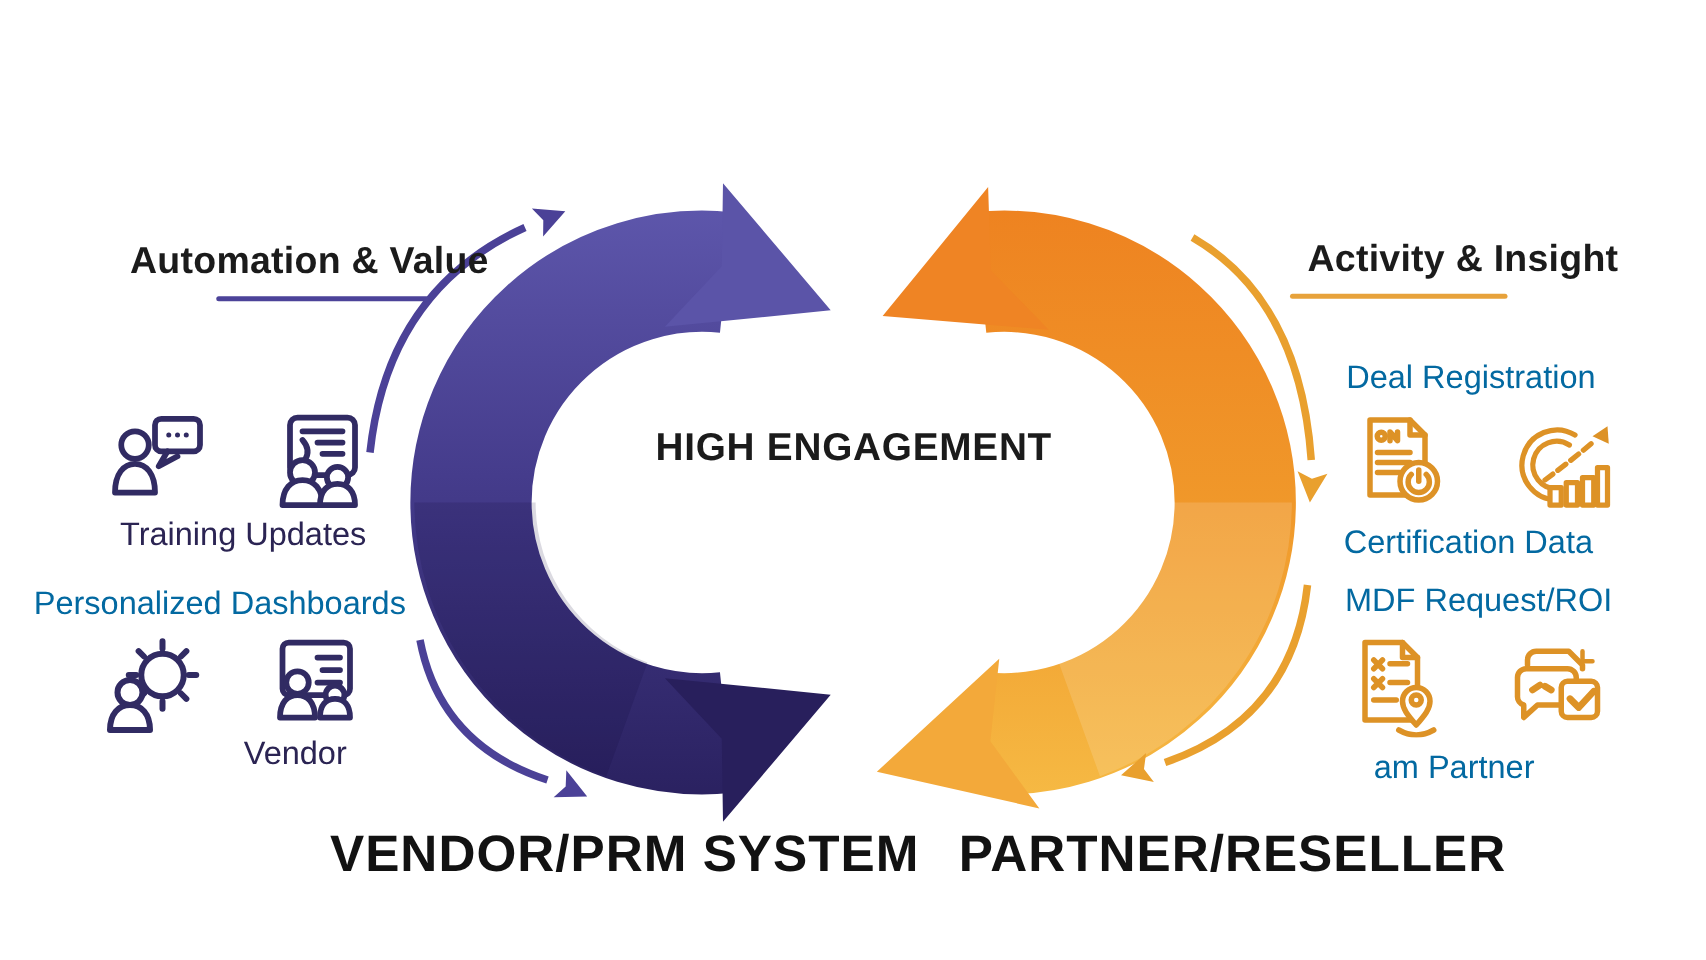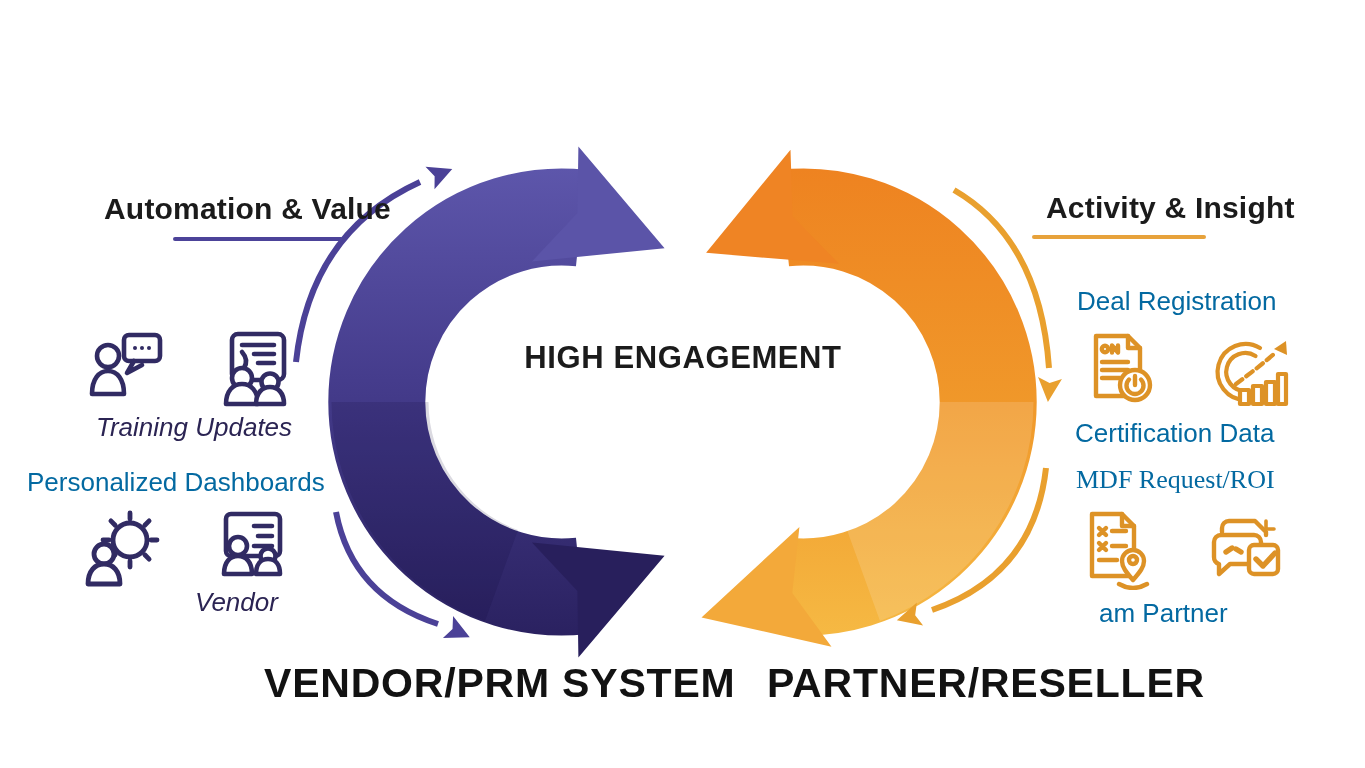--- a/index.html
+++ b/index.html
@@ -4,21 +4,21 @@
 <style>
   html,body{margin:0;padding:0;background:#fff;}
   #canvas{
     position:relative;width:1365px;height:768px;background:#ffffff;overflow:hidden;
     font-family:"Liberation Sans",sans-serif;
   }
   .abs{position:absolute;white-space:nowrap;}
   .heading{font-size:30px;font-weight:700;color:#1b1b1b;letter-spacing:.2px;margin-left:24px;}
   .underline{position:absolute;height:4px;border-radius:2px;}
   .item{font-size:26px;font-weight:400;color:#0369a1;}
-  .item.navy{color:#2b2453;font-style:italic;}
+  .item.navy{color:#2b2453;}
   .footer-label{font-size:41px;font-weight:700;color:#121212;letter-spacing:.8px;}
   .center-text{
     position:absolute;left:433px;top:334px;width:500px;text-align:center;
     font-size:31px;font-weight:700;color:#1b1b1b;line-height:48px;letter-spacing:.6px;
   }
   .icon{position:absolute;width:84px;height:84px;}
   svg{display:block;}
   #arrow-layer{position:absolute;left:0;top:0;}
 </style>
 </head>
@@ -158,21 +158,21 @@
     <path d="M 49.5 28 A 19 19 0 1 0 40 63"></path>
     <rect x="34" y="62" width="9" height="14" fill="#ffffff"></rect>
     <rect x="47" y="58" width="9" height="18" fill="#ffffff"></rect>
     <rect x="60" y="54" width="9" height="22" fill="#ffffff"></rect>
     <rect x="72" y="46" width="8" height="30" fill="#ffffff"></rect>
     <path d="M 30 56 C 42 47 54 38 68 26" stroke-dasharray="8 5"></path>
     <polygon points="80,13 81,27 68,21" fill="#dd9226" stroke="none"></polygon>
   </svg>
 
   <div class="abs item" style="left:1075px;top:418px;">Certification Data</div>
-  <div class="abs item" style="left:1076px;top:465px;font-family:Liberation Serif, serif;">MDF Request/ROI</div>
+  <div class="abs item" style="left:1076px;top:465px;">MDF Request/ROI</div>
 
   <svg class="icon" style="left:1076px;top:506px;" viewBox="0 0 84 84" stroke="#dd9226" fill="none" stroke-width="4.4" stroke-linecap="round" stroke-linejoin="round">
     <path d="M 16 8 h 30 l 12 12 v 50 h -42 z"></path>
     <path d="M 46 8 v 12 h 12"></path>
     <path d="M 23 22 l 7 7 M 30 22 l -7 7 M 36 25 h 14"></path>
     <path d="M 23 37 l 7 7 M 30 37 l -7 7 M 36 40 h 14"></path>
     <path d="M 23 54 h 18"></path>
     <path d="M 57 74 c -7 -8 -11 -13 -11 -19 a 11 11 0 1 1 22 0 c 0 6 -4 11 -11 19 z" fill="#ffffff"></path>
     <circle cx="57" cy="54" r="4"></circle>
     <path d="M 43 78 q 14 8 28 0"></path>

